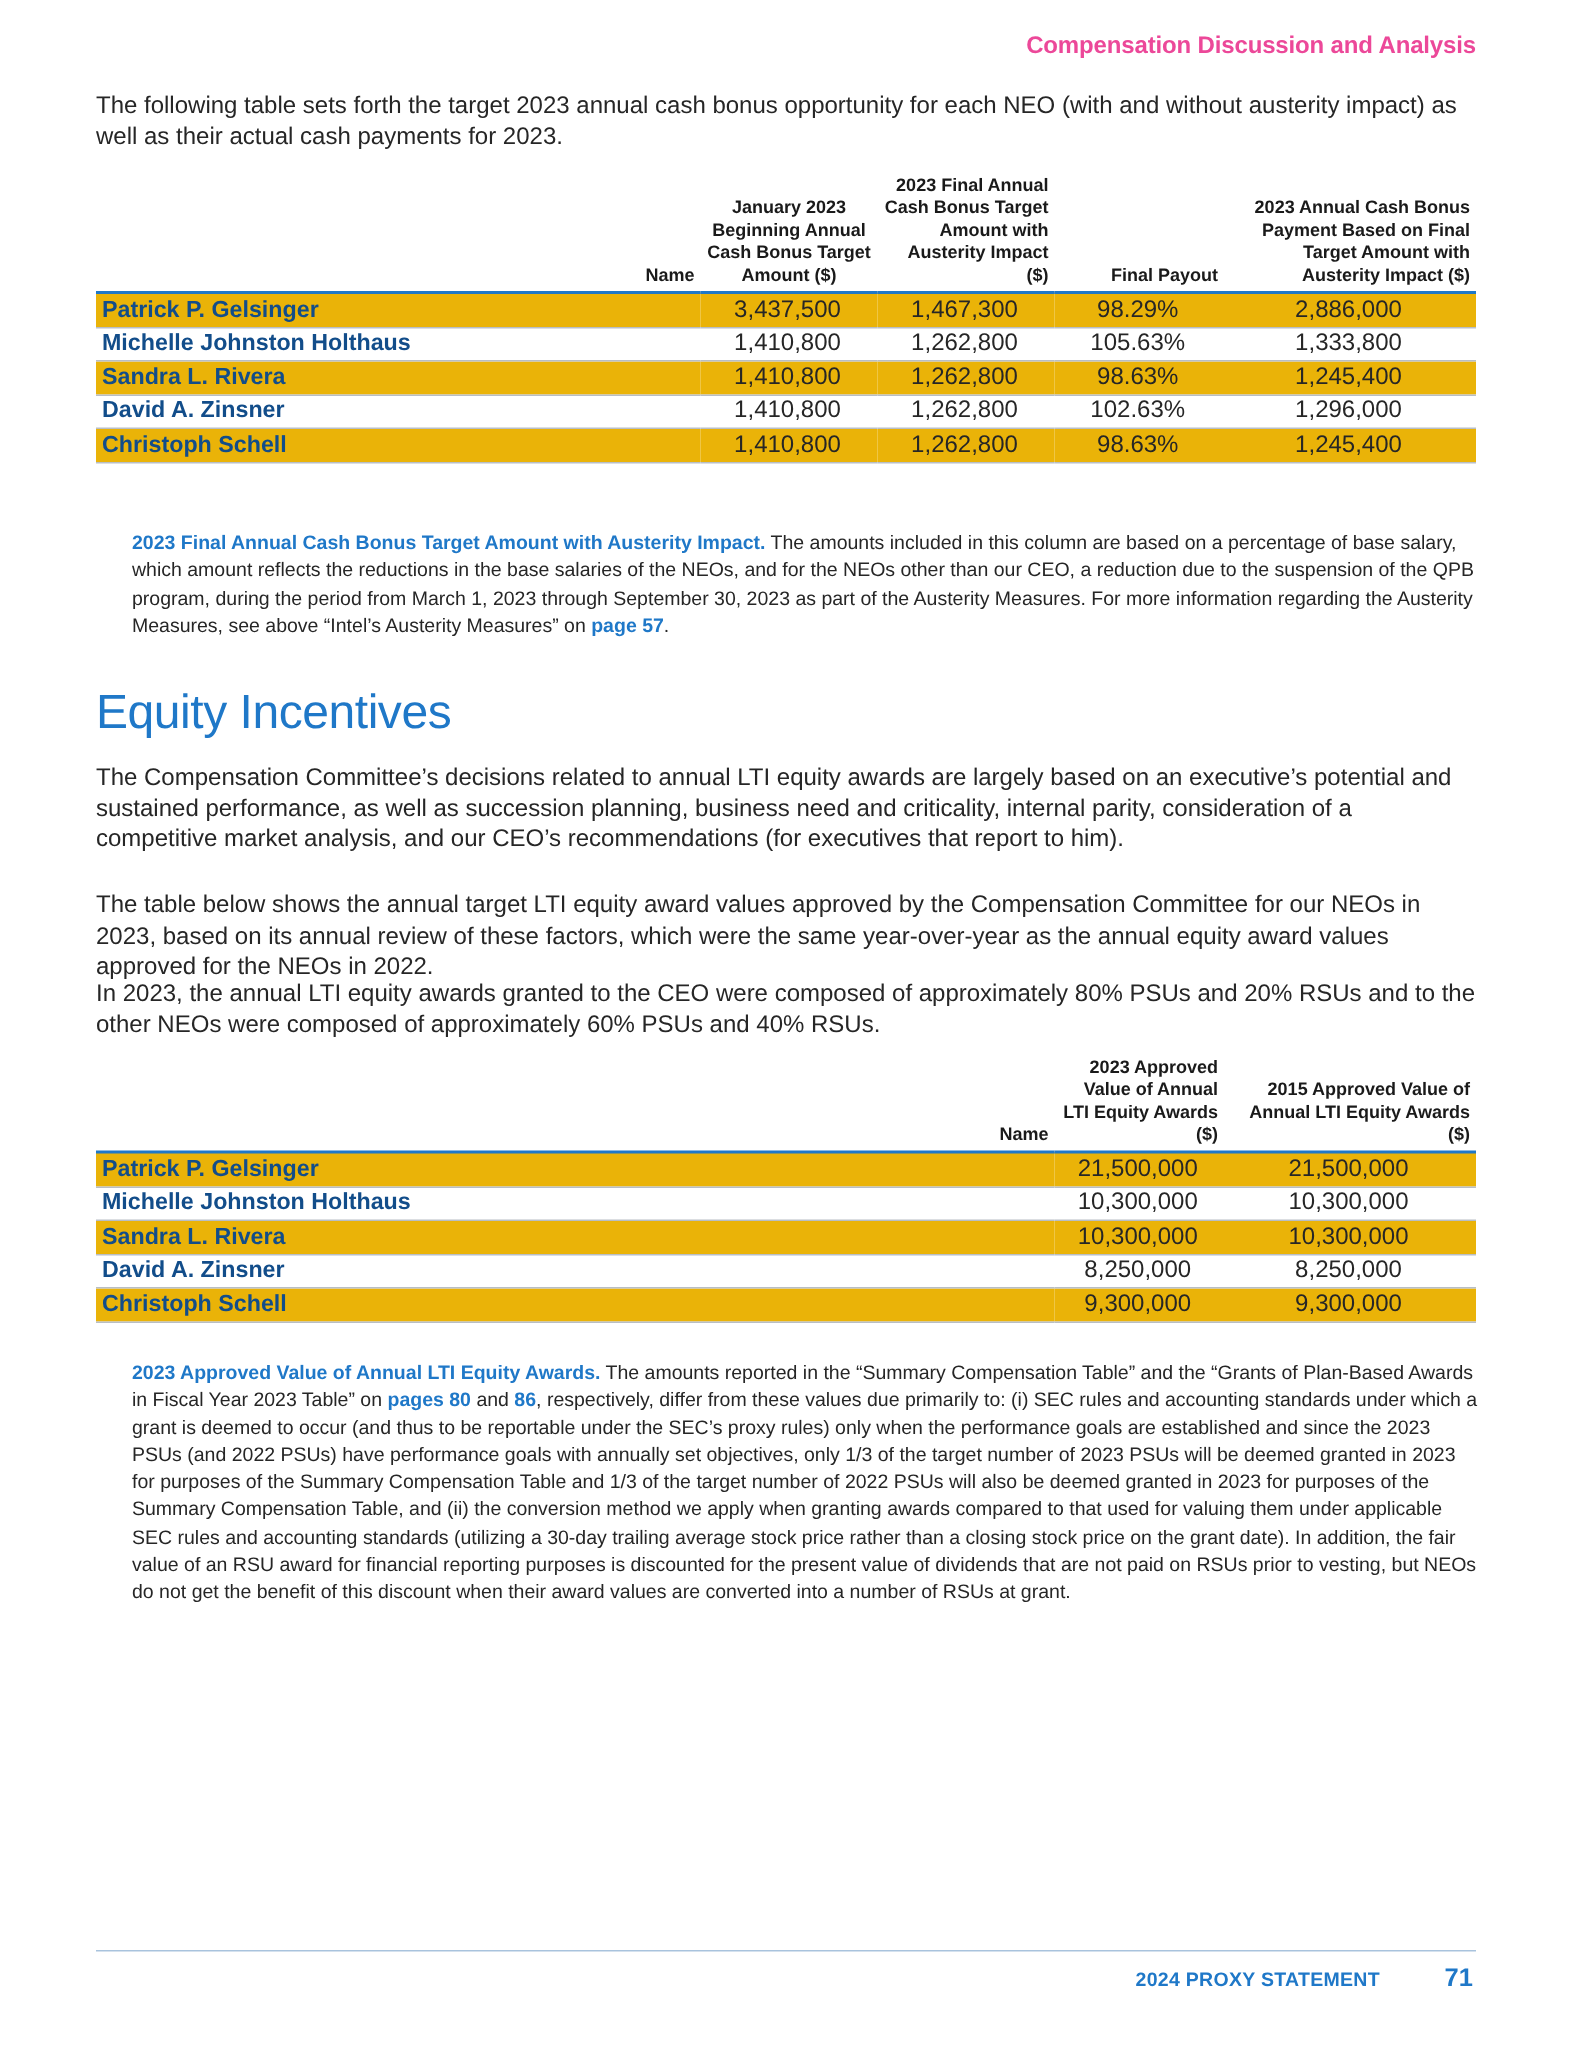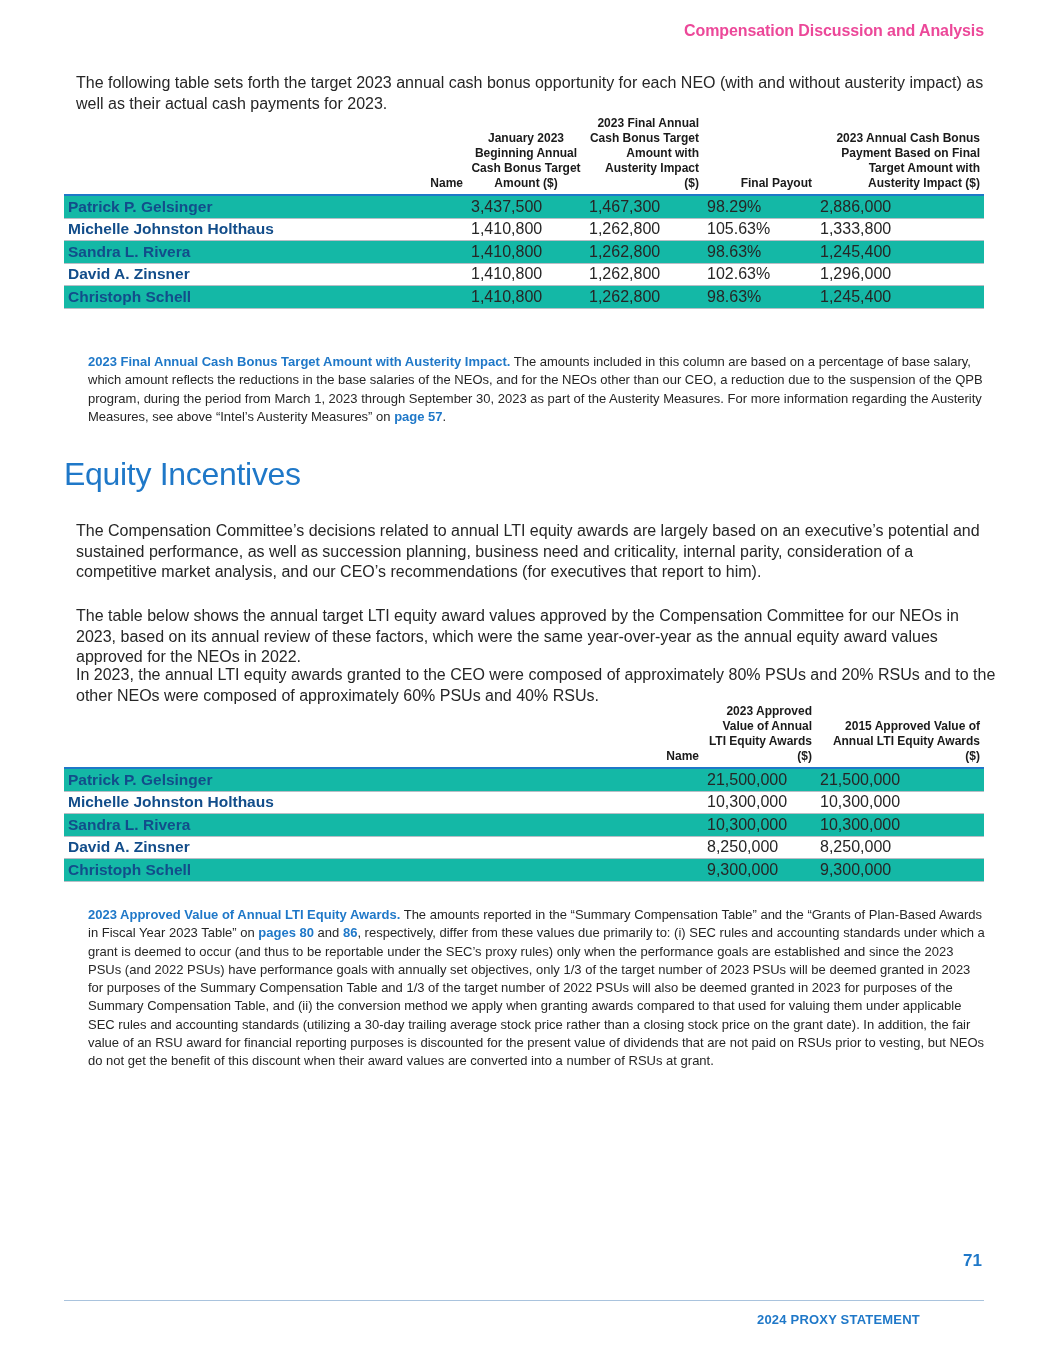--- a/index.html
+++ b/index.html
@@ -10,61 +10,61 @@
   }
   .page-header {
     position: absolute; top: 22px; right: 64px;
     font-size: 16px; font-weight: bold; color: #ec4899;
     letter-spacing: -0.1px;
     text-align: right;
   }
   .body-text {
     position: absolute; left: 64px; width: 920px;
     font-size: 16px; line-height: 20.5px; color: #262626;
-    margin: 12px;
+    margin: 0;
   }
   table.data {
     position: absolute; left: 64px; width: 920px;
     border-collapse: collapse; font-size: 16px;
   }
   table.data th {
     font-size: 12px; font-weight: bold; line-height: 15px;
     vertical-align: bottom; text-align: right; color: #1a1a1a;
     padding: 0 4px 3px 4px; border-bottom: 2px solid #1f78c8;
   }
   table.data th.name-col { text-align: right; }
   table.data td {
     height: 21.5px; padding: 0 6px 0 4px;
     border-bottom: 1px solid #b8bec6;
-    text-align: left; color: #262626; font-size: 16px;
+    text-align: center; color: #262626; font-size: 16px;
   }
   table.data td.name-cell {
     text-align: left; font-weight: bold; color: #124d8a; font-size: 15.5px;
   }
-  table.data tr.stripe td { background: #14b8a6; }
+  table.data tr.stripe td { background: #eab308; }
   .note {
     position: absolute; left: 88px; width: 898px;
     font-size: 13px; line-height: 18.3px; color: #262626; margin: 0;
   }
   .note .lead { color: #1f78c8; font-weight: bold; }
   .note .link { color: #1f78c8; font-weight: bold; }
   .section-title {
     position: absolute; left: 64px; top: 456px; margin: 0;
     font-size: 32px; font-weight: normal; color: #1f78c8; letter-spacing: -0.3px;
   }
   .footer-rule {
     position: absolute; left: 64px; top: 1300px; width: 920px; height: 0;
     border-top: 1.5px solid #a9c3dd;
   }
   .footer-label {
     position: absolute; top: 1312px; left: 757px;
     font-size: 13px; font-weight: bold; color: #1f78c8; letter-spacing: 0.2px;
   }
   .footer-page {
-    position: absolute; top: 1251px; left: 963px;
+    position: absolute; top: 1309px; left: 963px;
     font-size: 17px; font-weight: bold; color: #1f78c8;
   }
 </style>
 </head>
 <body>
 
 <div class="page-header">Compensation Discussion and Analysis</div>
 
 <p class="body-text" style="top:61px;">The following table sets forth the target 2023 annual cash bonus opportunity for each NEO (with and without austerity impact) as well as their actual cash payments for 2023.</p>
 

